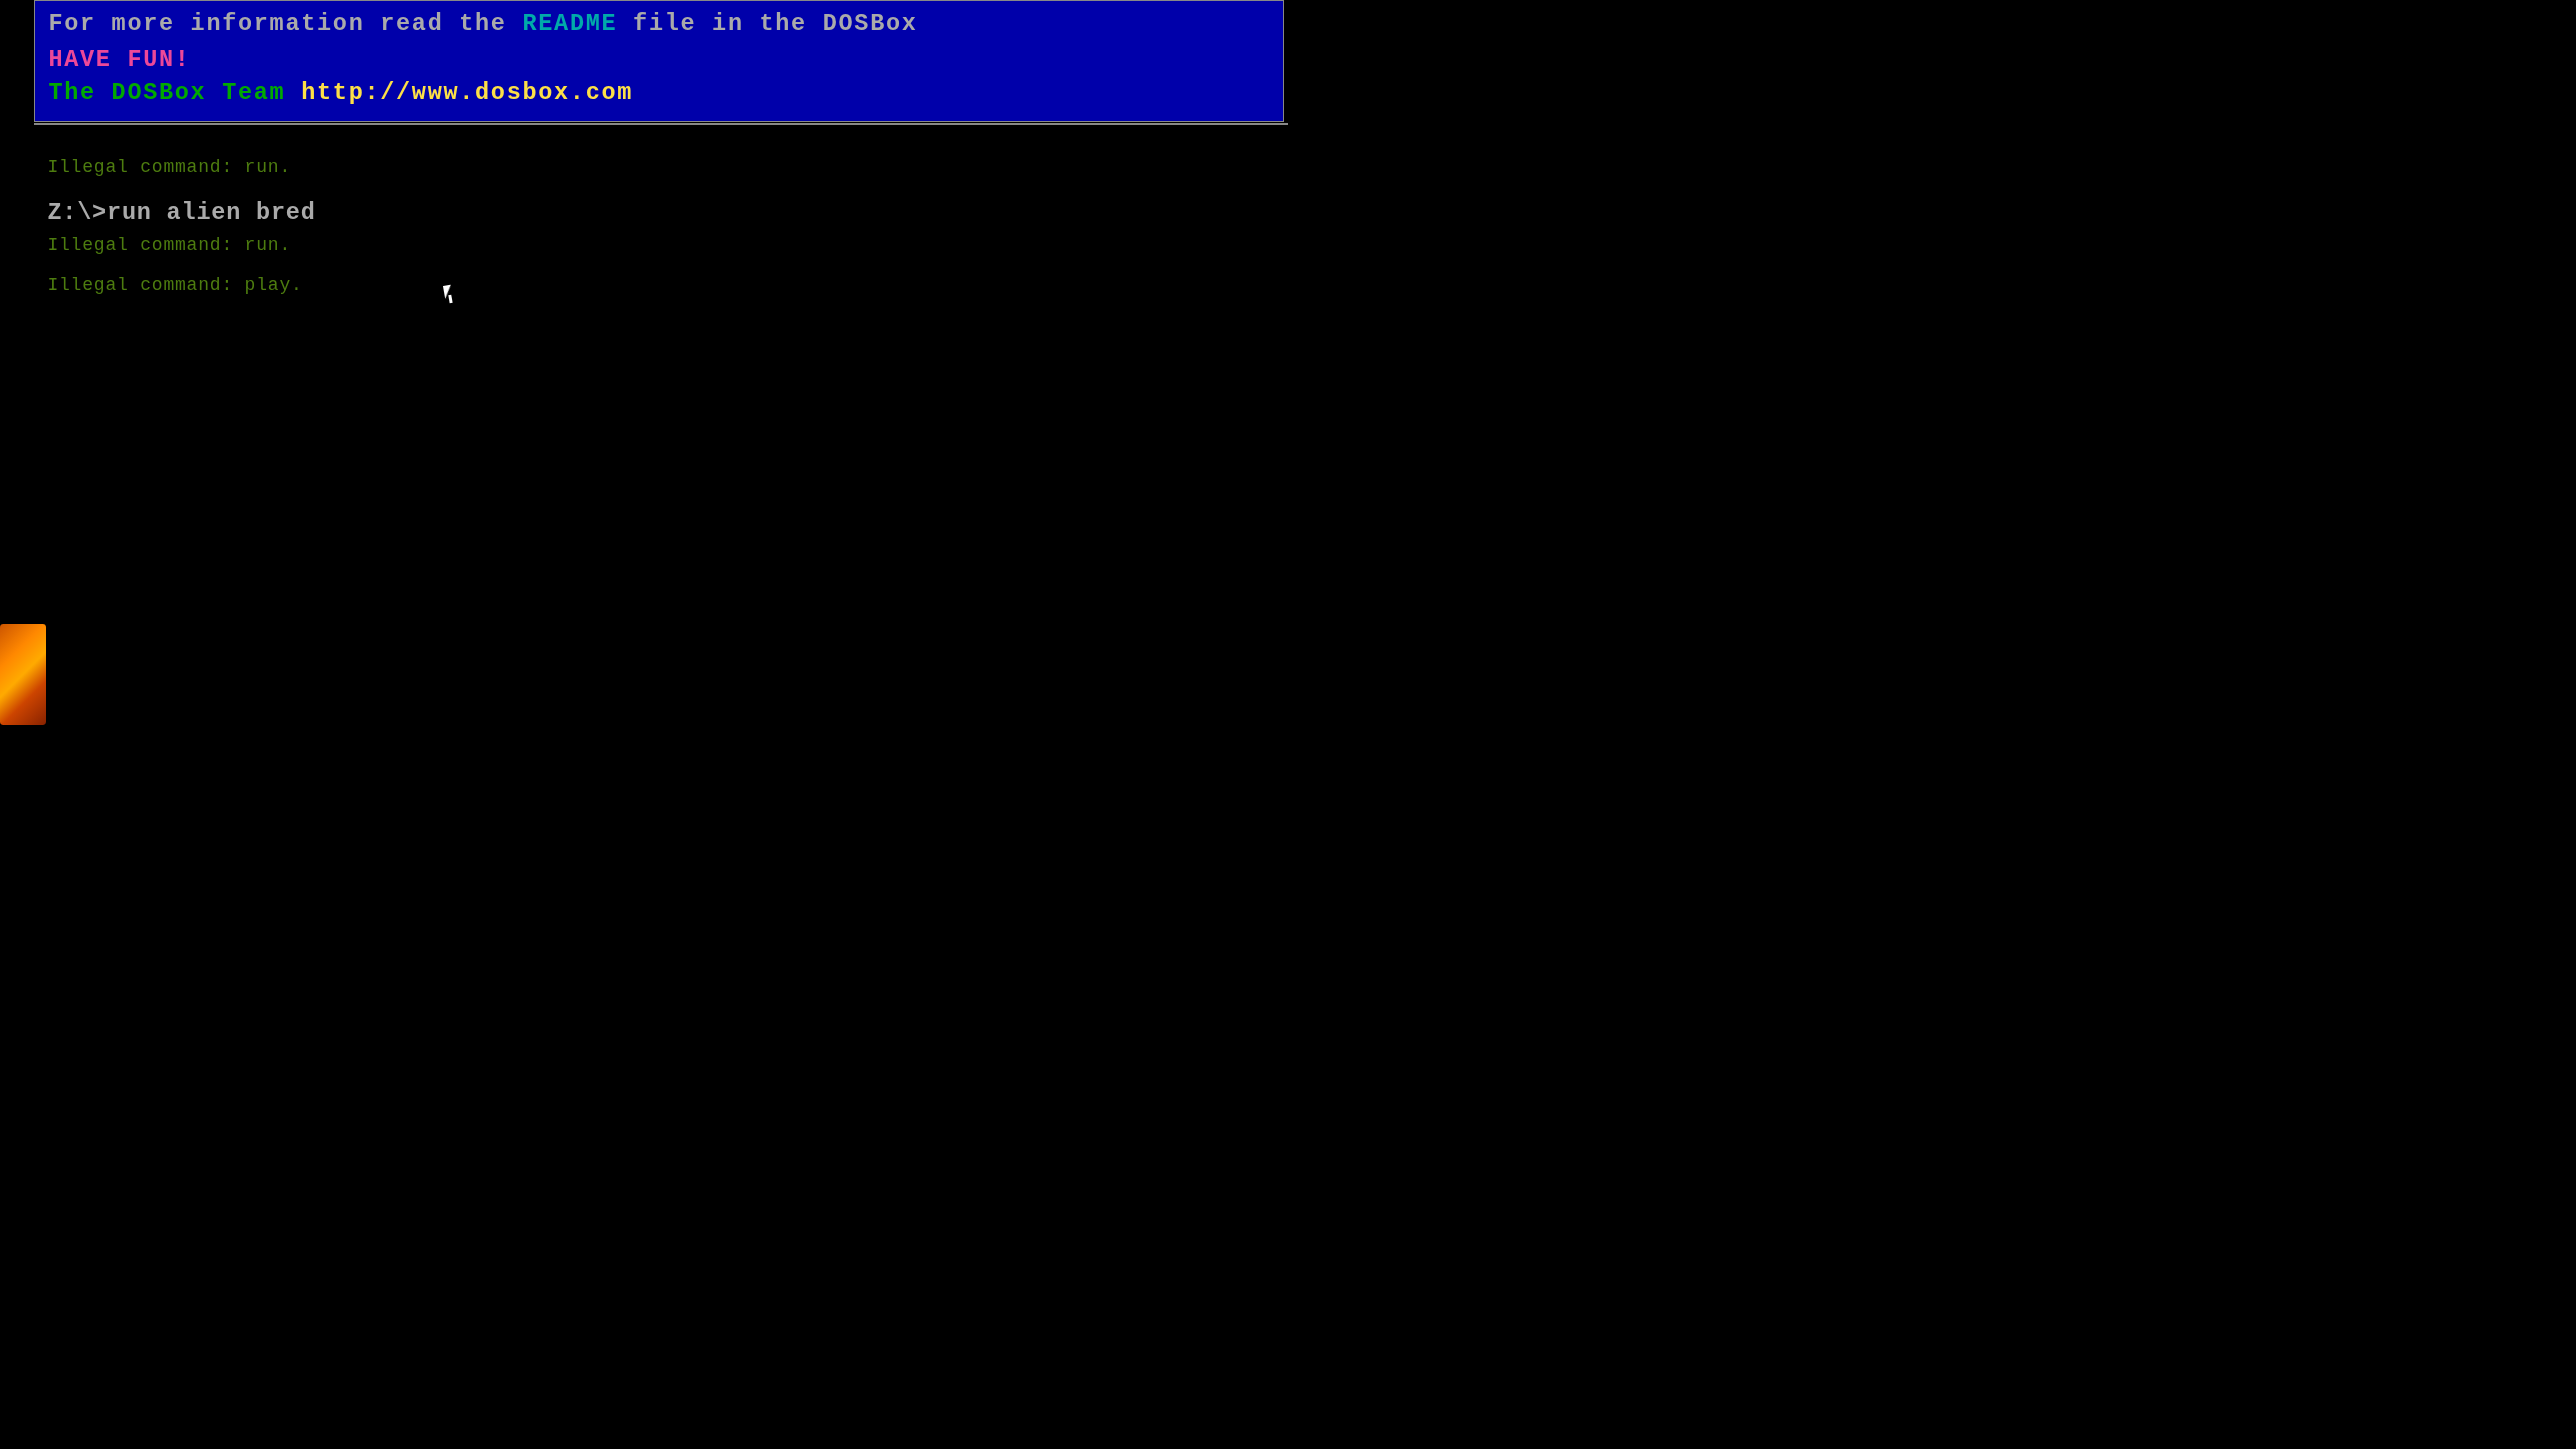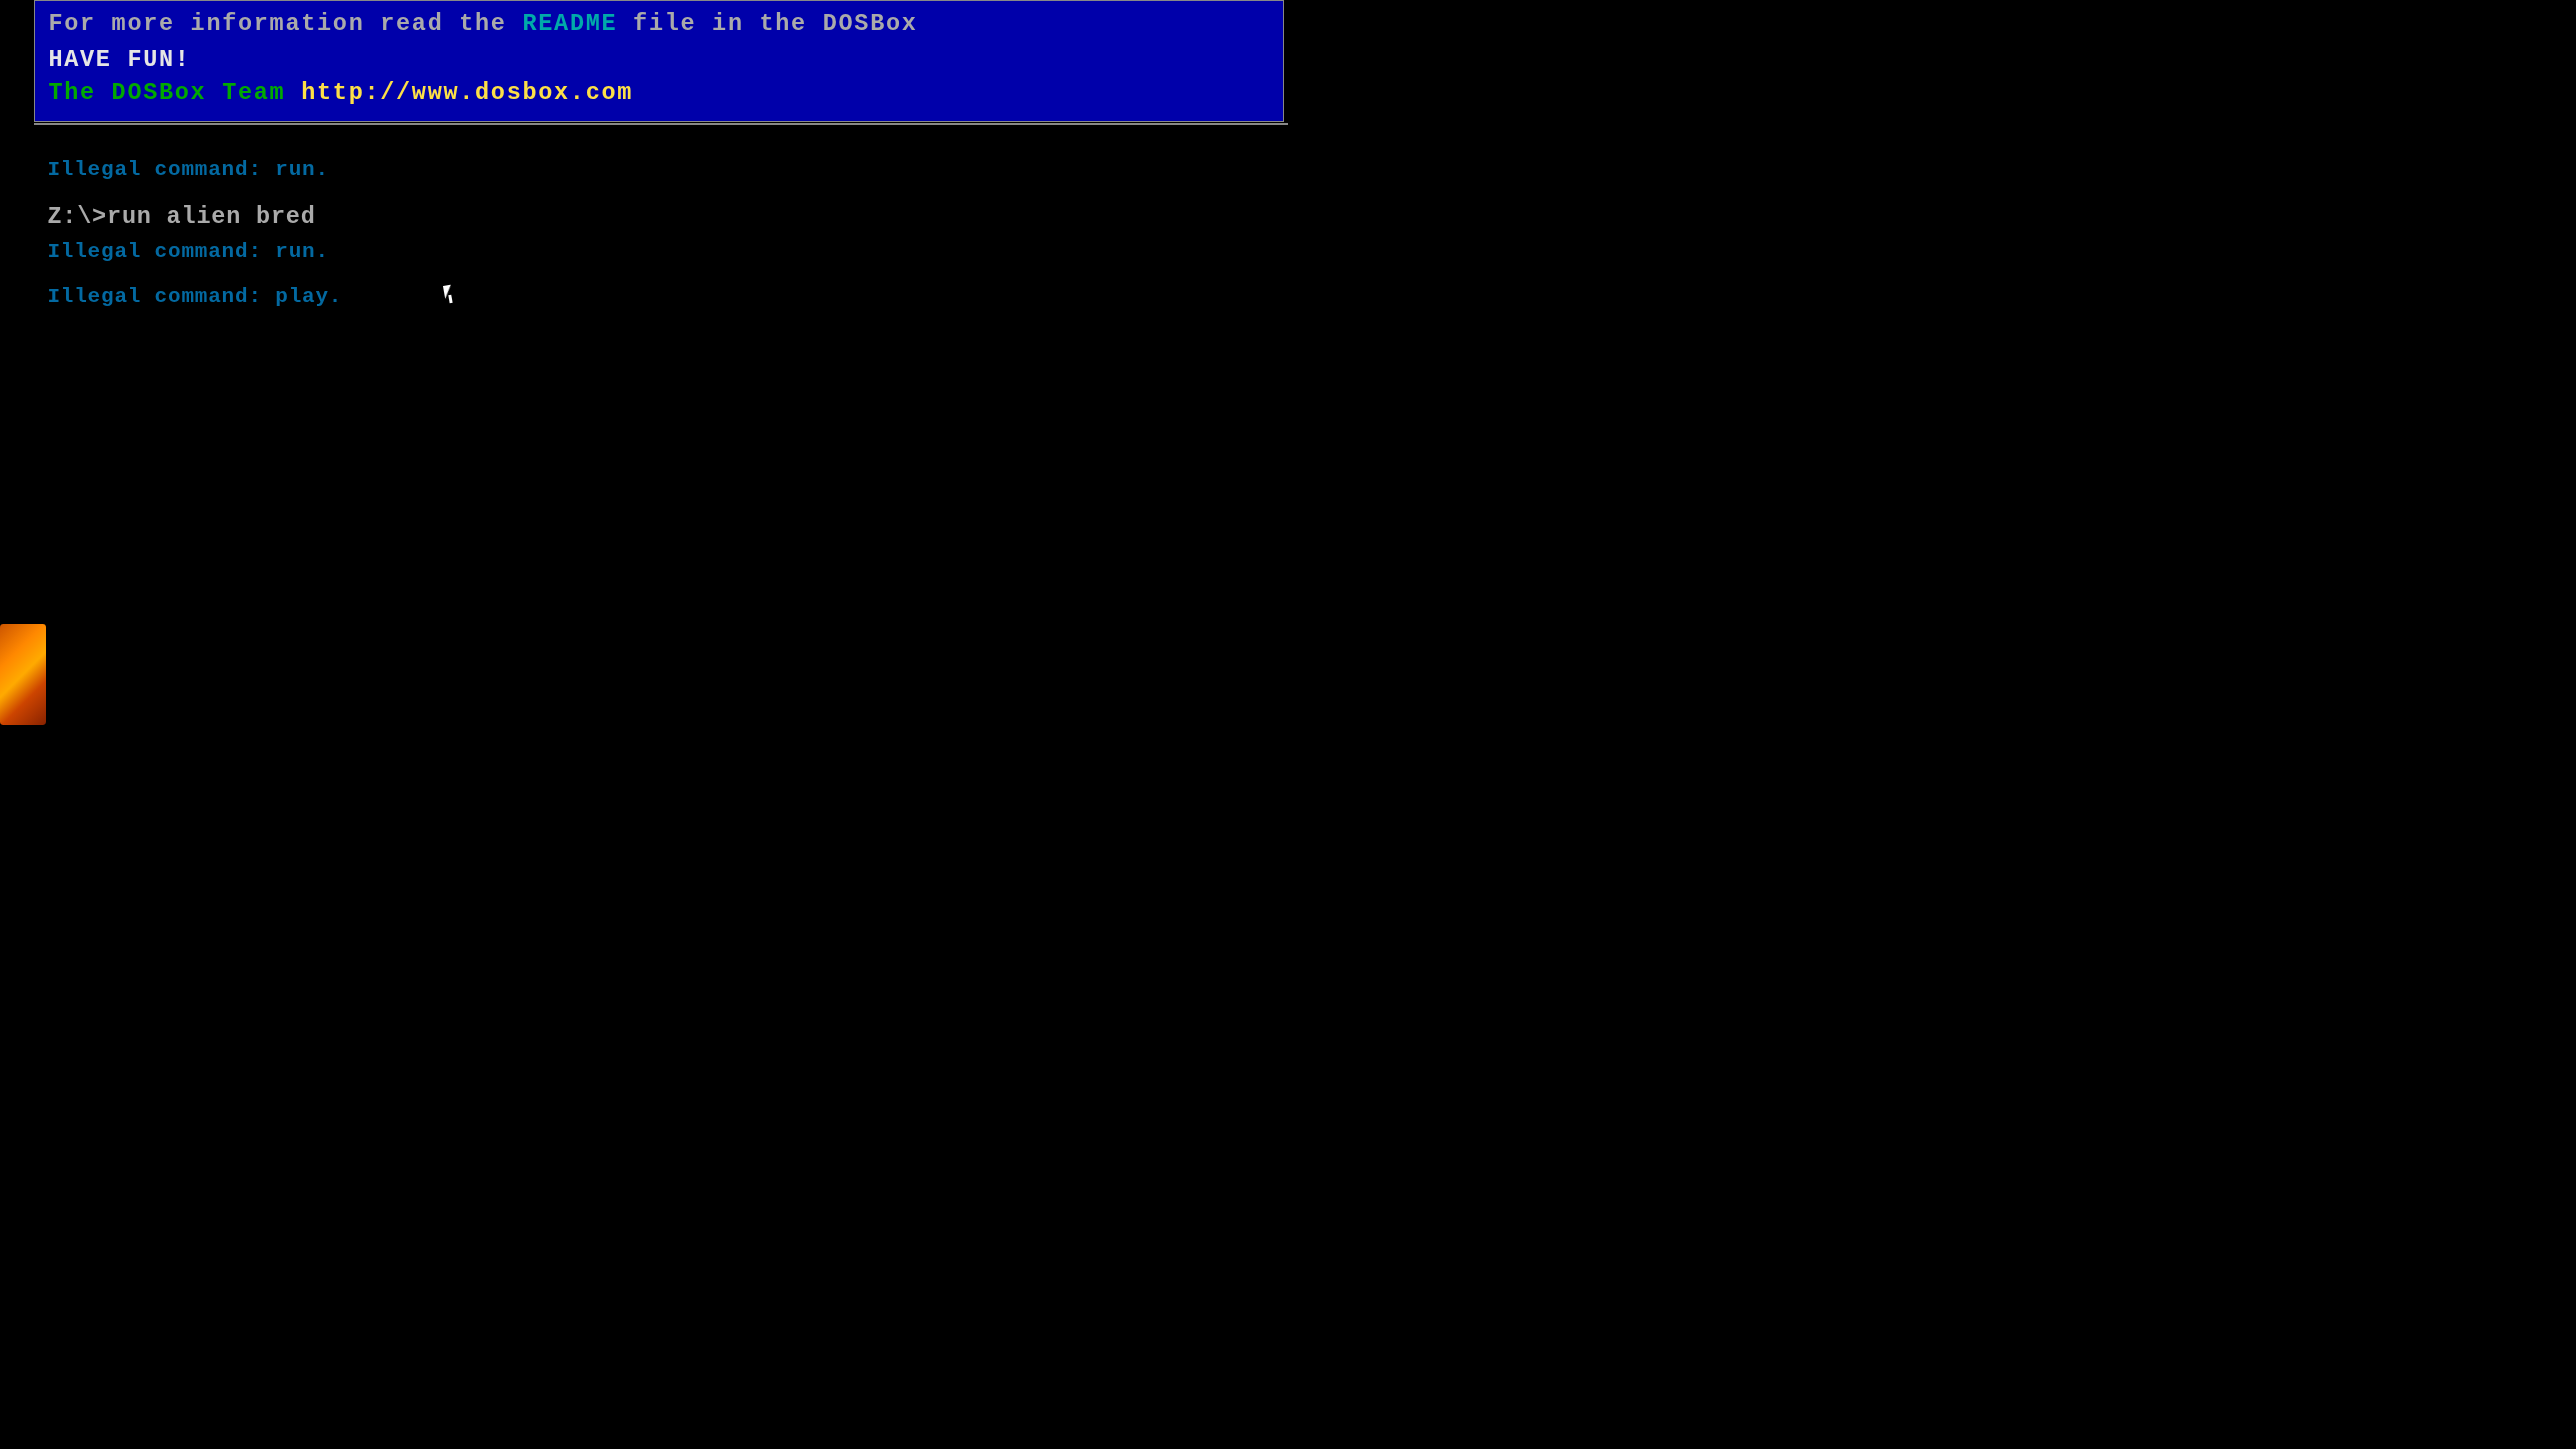--- a/index.html
+++ b/index.html
@@ -42,21 +42,21 @@
       line-height: 1.4;
       font-weight: bold;
       letter-spacing: 1.7px;
     }
 
     .dosbox-info .line1 .readme {
       color: #00aaaa;
     }
 
     .dosbox-info .line-havefun {
-      color: #e5e5e5;
+      color: #ec4899;
       font-size: 23.5px;
       line-height: 1.4;
       font-weight: bold;
       letter-spacing: 1.7px;
       margin-top: 3.4px;
     }
 
     .dosbox-info .line-team {
       color: #00aa00;
       font-size: 23.5px;
@@ -83,24 +83,24 @@
     .terminal .cmd-line {
       color: #aaaaaa;
       font-size: 23.5px;
       line-height: 1.5;
       font-weight: bold;
       letter-spacing: 0.8px;
       margin-bottom: 1.7px;
     }
 
     .terminal .error-line {
-      color: #0369a1;
-      font-size: 21px;
+      color: #4d7c0f;
+      font-size: 18px;
       line-height: 1.5;
-      font-weight: bold;
+      font-weight: normal;
       letter-spacing: 0.8px;
       margin-bottom: 13.4px;
     }
 
     
     .left-sidebar {
       position: absolute;
       top: 0;
       left: 0;
       width: 34px;

